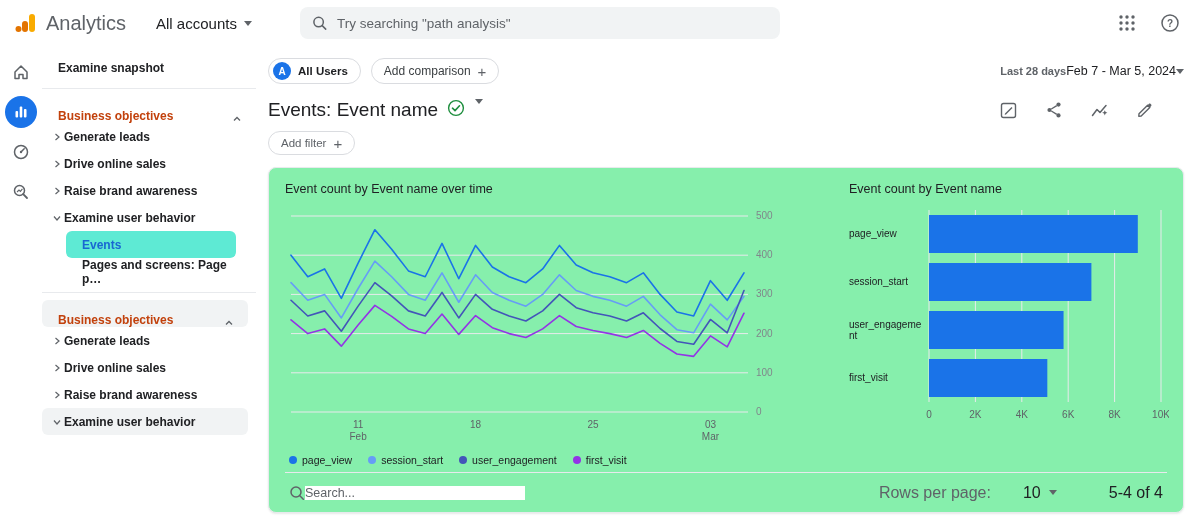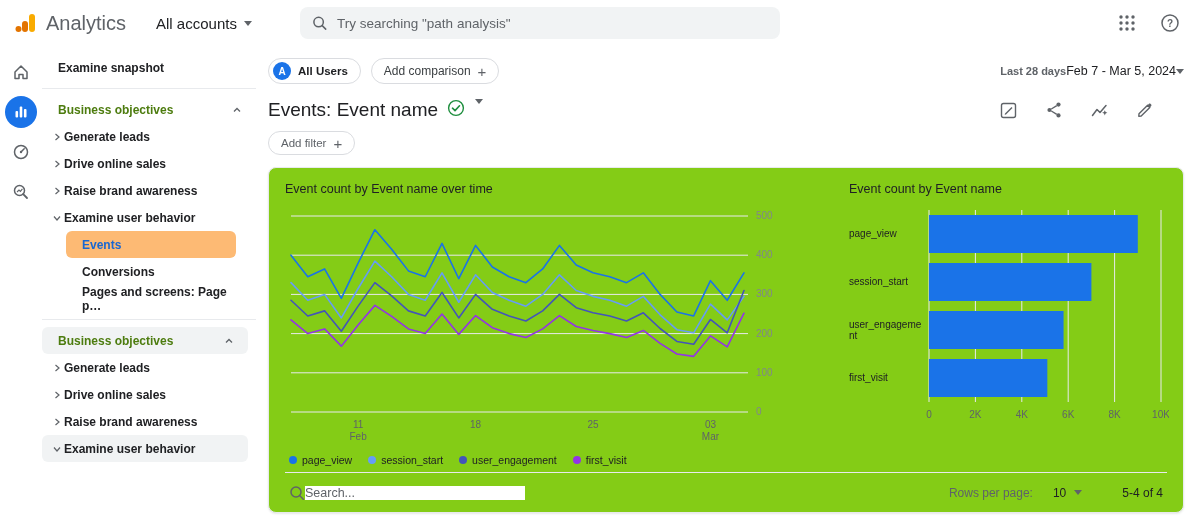--- a/index.html
+++ b/index.html
@@ -27,22 +27,22 @@
   .rail-item { width:32px; height:32px; border-radius:50%; display:flex; align-items:center; justify-content:center; cursor:pointer; }
   .rail-item.active { background:#1a73e8; }
 
   
   .sidebar { width:214px; flex-shrink:0; padding-top:8px; font-size:12px; overflow:hidden; }
   .nav-row { height:27px; display:flex; align-items:center; cursor:pointer; font-weight:bold; color:#202124; }
   .nav-row.plain { padding-left:16px; }
   .nav-row.expandable { padding-left:7px; }
   .nav-row.expandable .chev { width:15px; display:flex; justify-content:center; }
   .nav-row.child { margin:0 20px 0 24px; padding-left:16px; border-radius:6px; }
-  .nav-row.child.selected { background:#fdba74; color:#1967d2; }
-  .nav-row.section { padding-left:16px; color:#4d7c0f; justify-content:space-between; padding-right:14px; }
+  .nav-row.child.selected { background:#5eead4; color:#1967d2; }
+  .nav-row.section { padding-left:16px; color:#c2410c; justify-content:space-between; padding-right:14px;align-items:flex-end; }
   .nav-row.grey { background:#f1f3f4; margin-right:8px; border-radius:6px; }
   .divider { border-top:1px solid #e8eaed; margin:7px 0; }
 
   
   .main { flex:1; padding:12px 16px 0 12px; min-width:0; }
   .row1 { display:flex; align-items:center; }
   .chip { display:flex; align-items:center; border:1px solid #dadce0; border-radius:16px; height:26px;
     padding:0 12px; font-size:12px; color:#202124; background:#fff; cursor:pointer; gap:7px; }
   .chip.seg { padding-left:4px; font-weight:bold; font-size:11.5px; }
   .chip .avatar { width:18px; height:18px; border-radius:50%; background:#1a73e8; color:#fff; font-size:10px;
@@ -56,36 +56,36 @@
   .title-row { display:flex; margin-top:15px; }
   .page-title { font-size:19px; color:#202124; font-weight:normal; }
   .title-caret { margin-left:10px; }
   .title-actions { margin-left:auto; display:flex; align-items:center; gap:27px; padding-right:30px; }
 
   .filter-row { margin-top:10px; }
   .chip.small { height:24px; border-radius:12px; font-size:11.5px; color:#5f6368; display:inline-flex; }
 
   
   .card { margin-top:12px; border:1px solid #e8eaed; border-radius:8px; box-shadow:0 1px 2px rgba(60,64,67,.12);
-    padding:14px 16px 0; background:#84cc16; }
+    padding:14px 16px 0; background:#86efac; }
   .charts { display:flex; }
   .chart-col-line { width:540px; flex-shrink:0; }
   .chart-col-bar { flex:1; margin-left:24px; min-width:0; }
   .chart-title { font-size:12.5px; color:#202124; margin-bottom:6px; }
   svg text { font-family:"Liberation Sans", sans-serif; }
   .legend { display:flex; gap:16px; margin-top:2px; padding-left:4px; }
   .legend-item { display:flex; align-items:center; gap:5px; font-size:10.5px; color:#202124; }
   .legend-dot { width:8px; height:8px; border-radius:50%; display:inline-block; }
 
   .card-footer { margin-top:6px; border-top:1px solid #e8eaed; height:40px; display:flex; align-items:center; padding:0 4px; }
   .tbl-search { display:flex; align-items:center; gap:0; flex:1; }
   .tbl-search input { border:none; outline:none; font-size:12.5px; color:#202124; width:220px;
     font-family:"Liberation Sans", sans-serif; }
   .tbl-search input::placeholder { color:#5f6368; }
-  .footer-right { display:flex; align-items:flex-end; gap:12px; font-size:12px; color:#5f6368; }
+  .footer-right { display:flex; align-items:flex-end; gap:24px; font-size:16px; color:#5f6368; }
   .rpp-value { color:#202124; display:flex; align-items:center; gap:8px; margin-left:8px; cursor:pointer; }
   .range-text { color:#202124; margin-left:28px; }
 
   .caret { display:inline-block; width:0; height:0; border-left:4px solid transparent;
     border-right:4px solid transparent; border-top:5px solid #5f6368; }
 </style>
 </head>
 <body>
 
 <div class="topbar">
@@ -202,23 +202,20 @@
     <div class="nav-row expandable">
       <span class="chev">
         <svg width="8" height="8" viewBox="0 0 8 8">
             <path d="M1 2.5 L4 6 L7 2.5" fill="none" stroke="#5f6368" stroke-width="1.2"></path>
           </svg>
       </span>
       <span>Examine user behavior</span>
     </div>
     <div class="nav-row child selected">
       <span>Events</span>
-    </div>
-    <div class="nav-row child">
-      <span>Conversions</span>
     </div>
     <div class="nav-row child">
       <span>Pages and screens: Page p…</span>
     </div>
     <div class="divider"></div>
     <div class="nav-row section grey">
       <span>Business objectives</span>
       <svg width="10" height="8" viewBox="0 0 10 8">
         <path d="M2 5.5 L5 2.5 L8 5.5" fill="none" stroke="#5f6368" stroke-width="1.3"></path>
       </svg>

